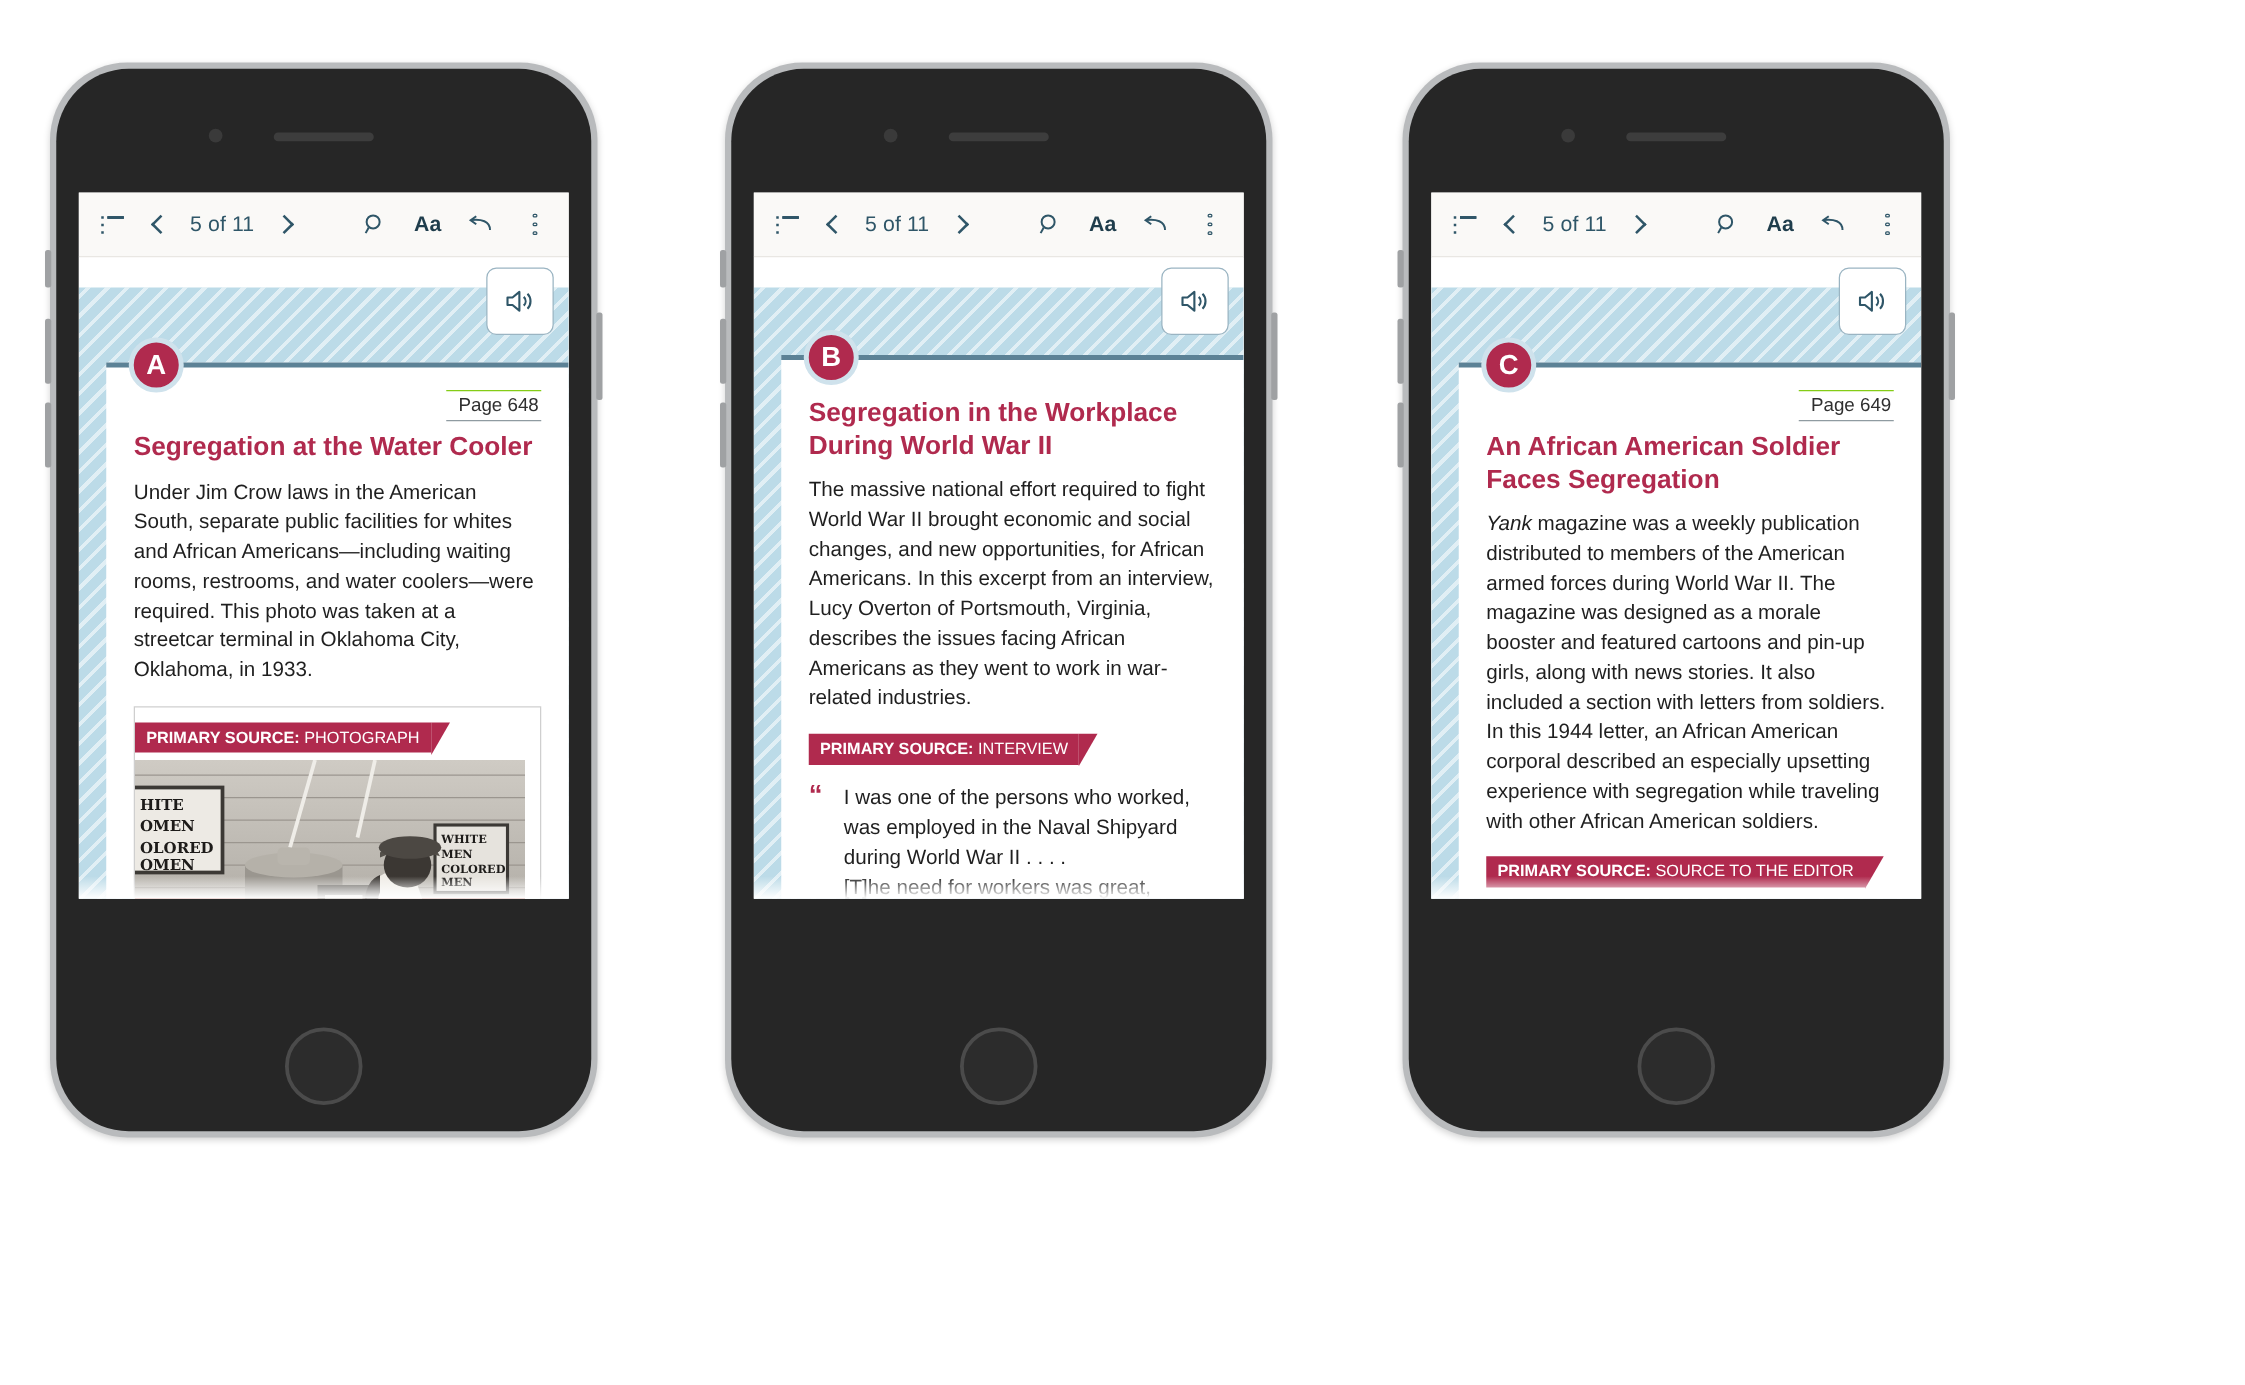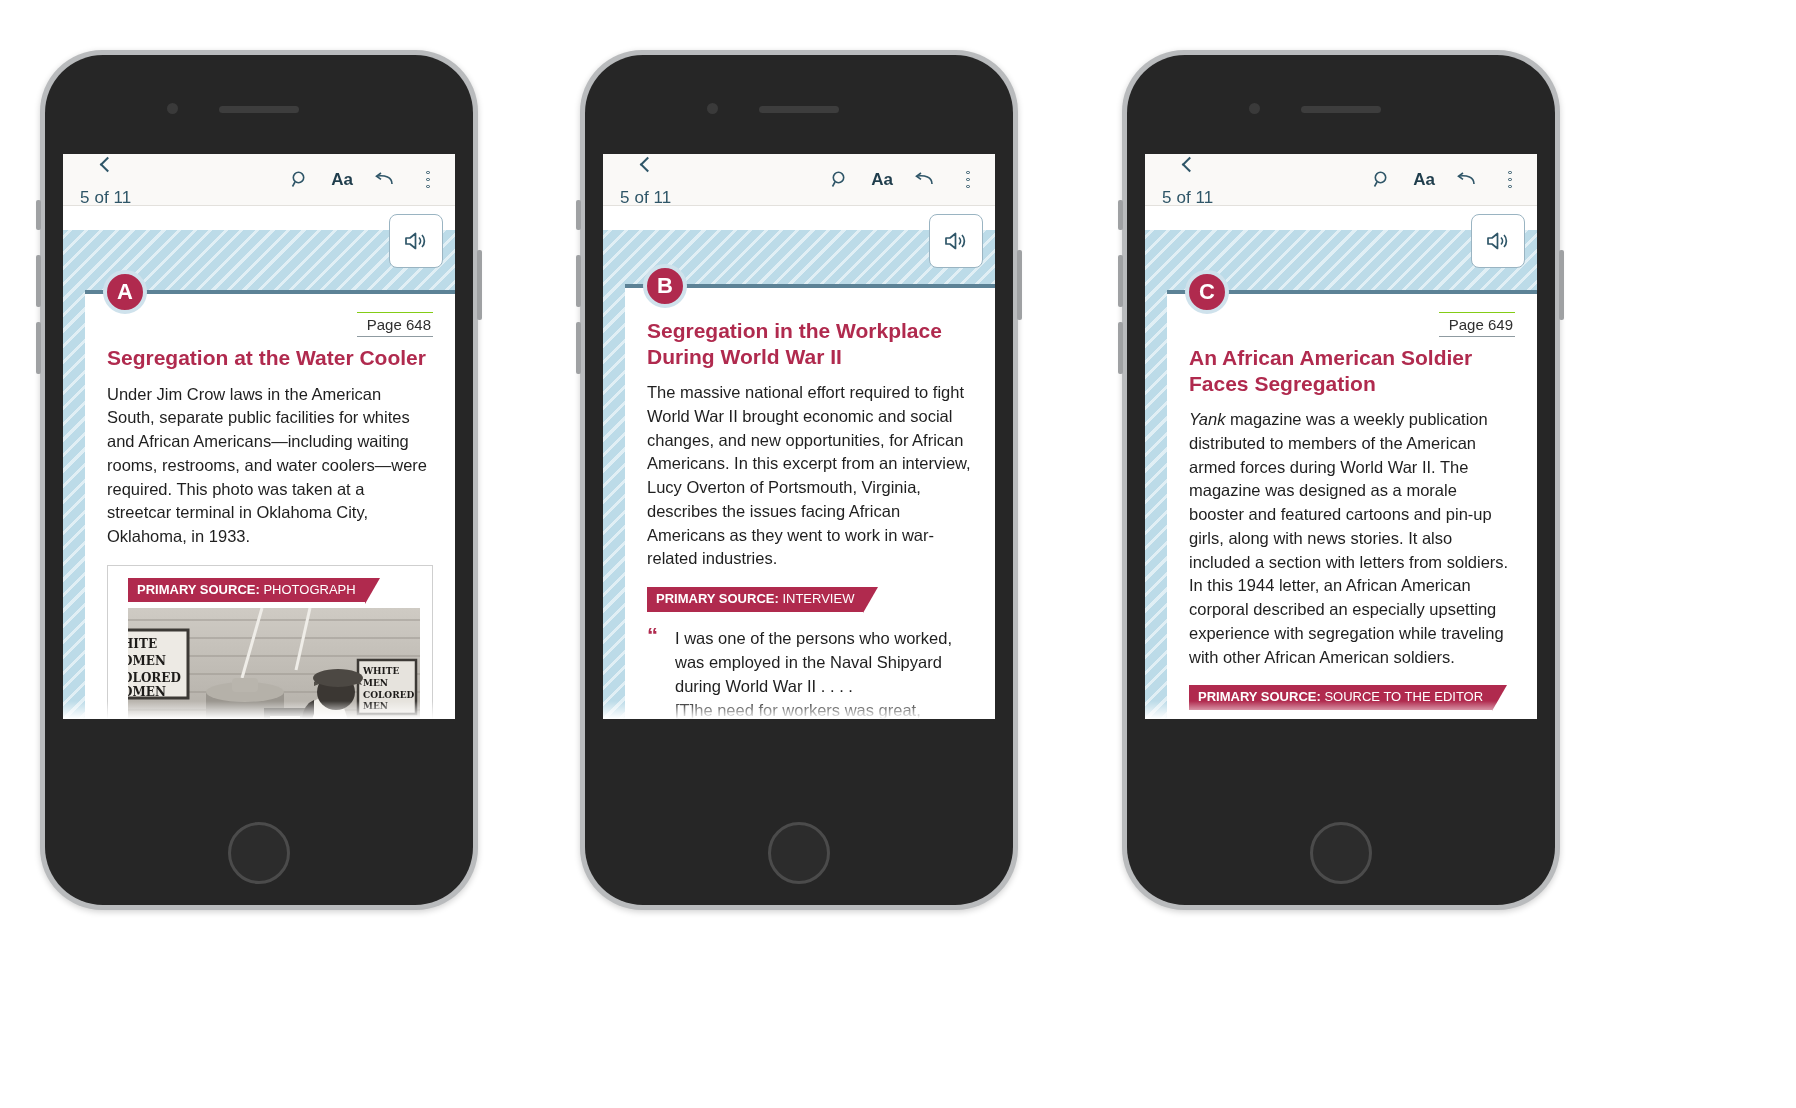--- a/index.html
+++ b/index.html
@@ -86,21 +86,21 @@
   
   .toolbar {
     height: 52px;
     background: #faf9f7;
     border-bottom: 1px solid #e3e1dd;
     display: flex;
     align-items: center;
     padding: 0 14px;
     gap: 0;
   }
-  .tb-left { display: flex; align-items: center; gap: 10px; flex-direction: column; }
+  .tb-left { display: flex; align-items: center; gap: 10px; }
   .tb-right { display: flex; align-items: center; gap: 18px; margin-left: auto; }
   .tb-btn {
     color: #2f5668;
     display: flex; align-items: center; justify-content: center;
     width: 26px; height: 26px;
     cursor: pointer;
   }
   .tb-page {
     color: #2f5668;
     font-size: 17px;
@@ -226,21 +226,21 @@
     position: absolute;
     right: -15px; top: 0;
     width: 0; height: 0;
     border-left: 15px solid #b02a4e;
     border-bottom: 26px solid transparent;
   }
 
   
   .figure {
     border: 1px solid #cfcfcf;
-    padding: 12px 12px 0 20px;
+    padding: 12px 12px 0 0;
     background: #fff;
   }
   .figure .ribbon-row { margin-bottom: 0; height: 28px; }
   .photo {
     position: relative;
     width: 100%;
     height: 160px;
     overflow: hidden;
     background: #ef4444;
     margin-top: 2px;

